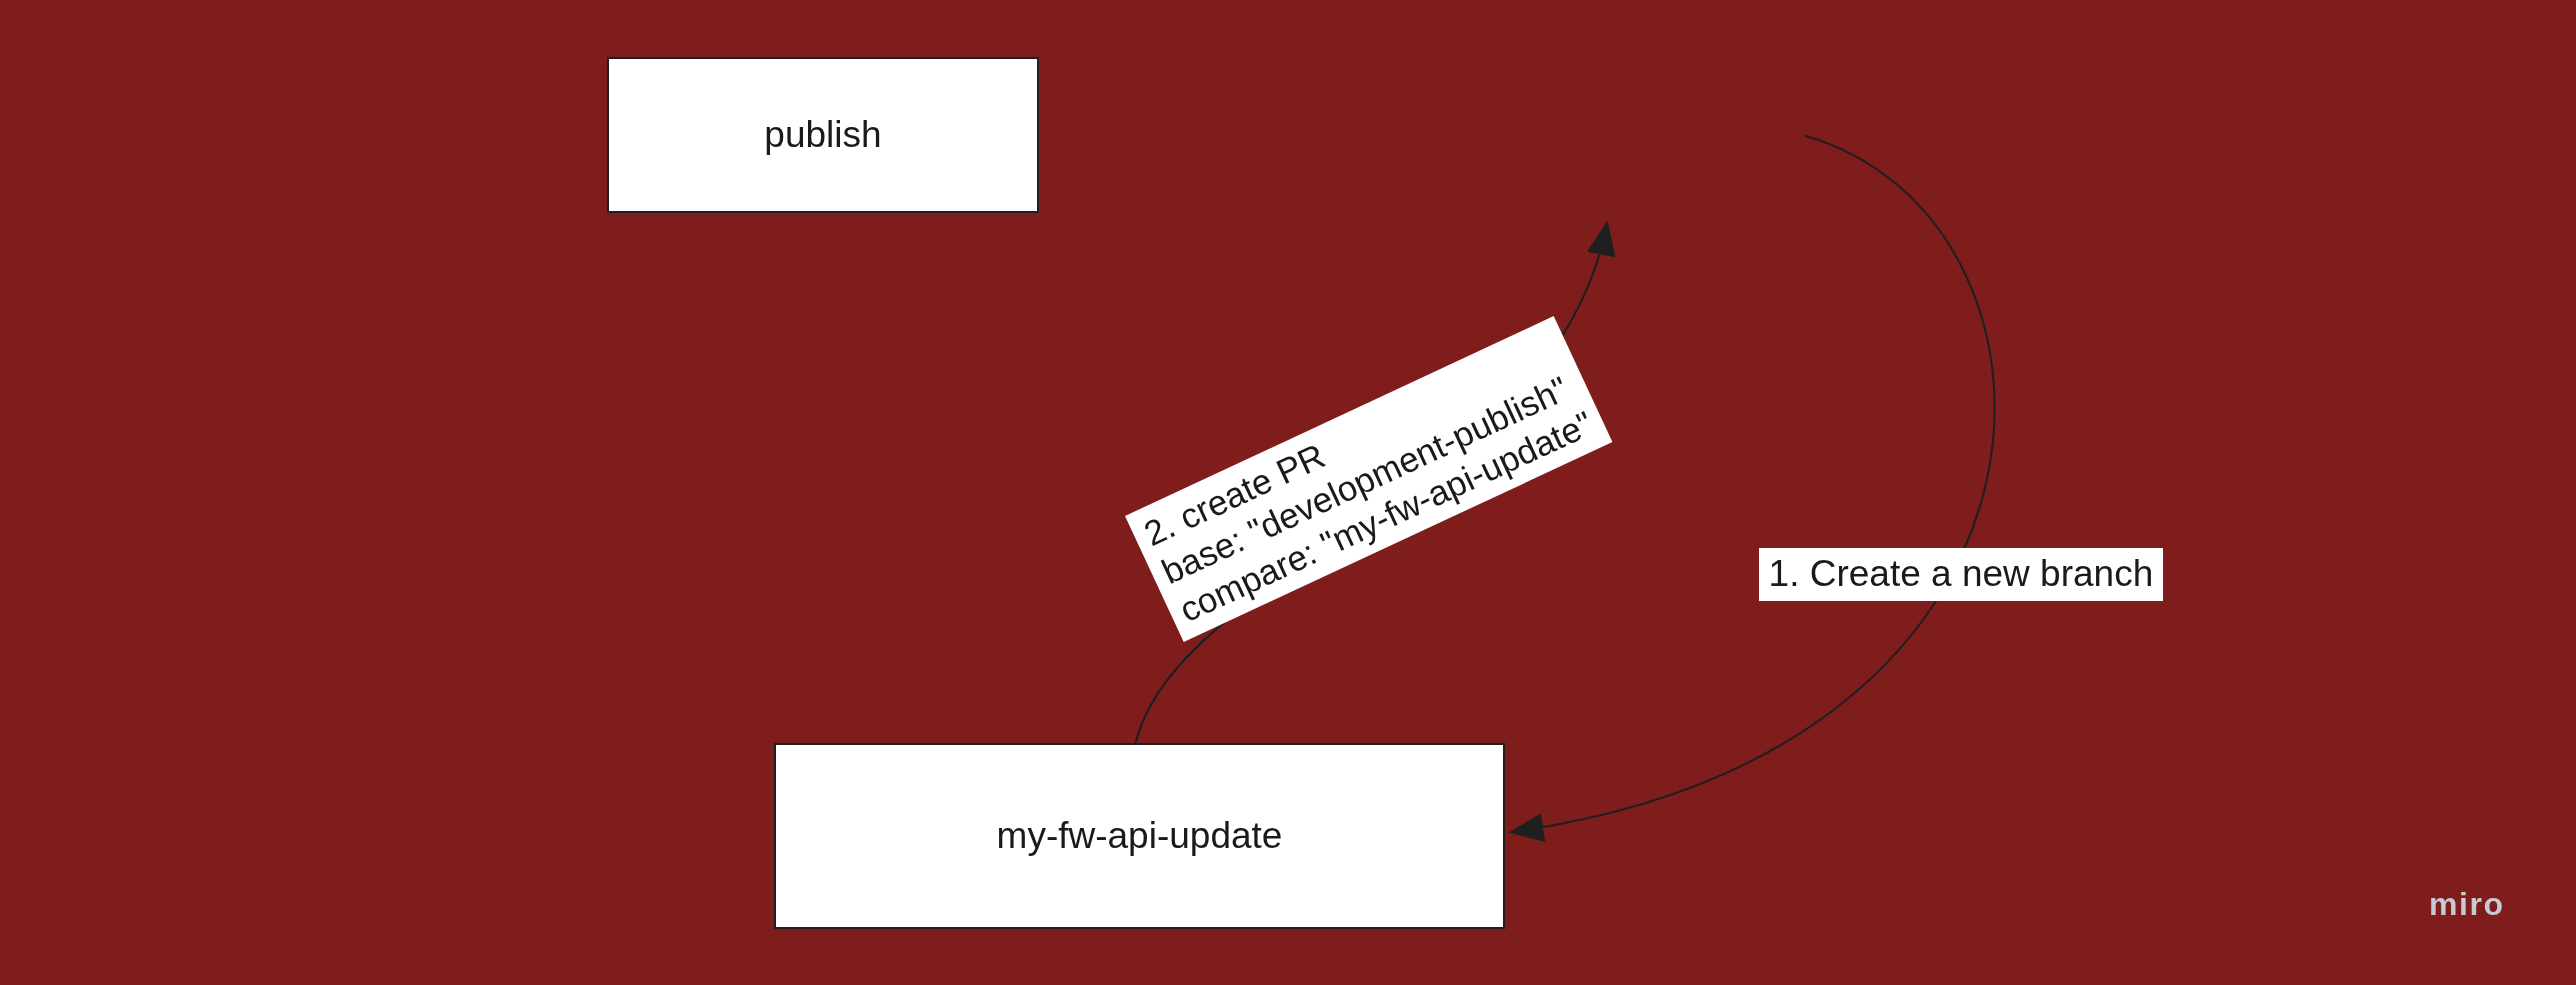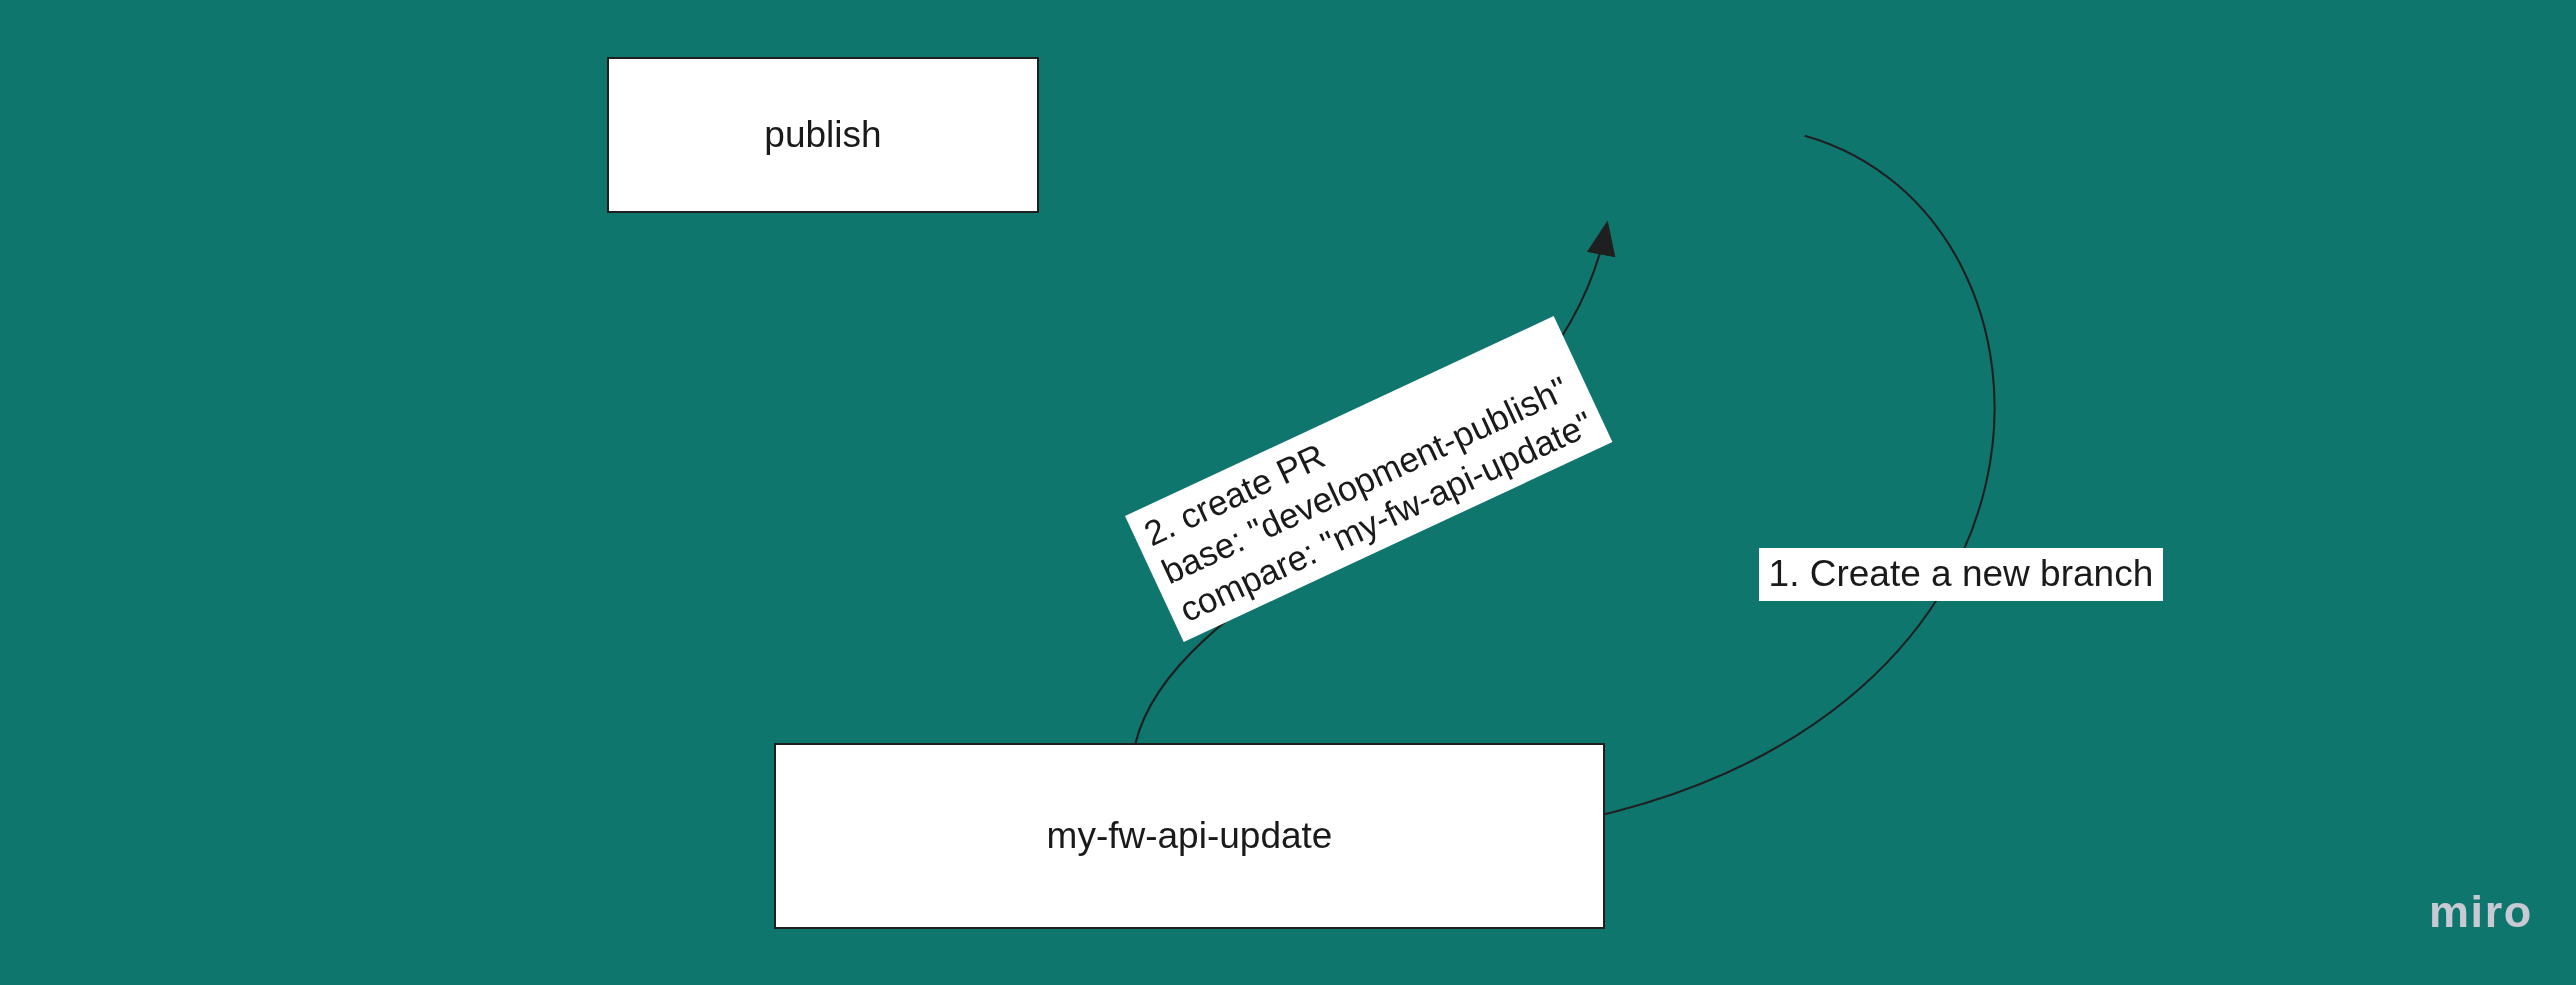--- a/index.html
+++ b/index.html
@@ -8,21 +8,21 @@
     width: 2576px;
     height: 986px;
     background: #ffffff;
     overflow: hidden;
     font-family: "Liberation Sans", "DejaVu Sans", sans-serif;
   }
   .board {
     position: relative;
     width: 2576px;
     height: 986px;
-    background: #0f766e;
+    background: #7f1d1d;
   }
   .connector-layer {
     position: absolute;
     left: 0; top: 0;
     width: 2576px;
     height: 986px;
   }
   .shape-node {
     position: absolute;
     box-sizing: border-box;
@@ -32,21 +32,21 @@
     flex-direction: column;
     align-items: center;
     justify-content: center;
     text-align: center;
     color: #1a1a1a;
     font-size: 37px;
     line-height: 1.26;
   }
   .node-publish            { left: 607px;  top: 57px;  width: 432px; height: 156px; }
   .node-development-publish{ left: 1411px; top: 57px;  width: 394px; height: 156px; }
-  .node-my-fw-api-update   { left: 774px;  top: 743px; width: 831px; height: 186px; justify-content: center; }
+  .node-my-fw-api-update   { left: 774px;  top: 743px; width: 731px; height: 186px; justify-content: center; }
 
   .connector-label {
     position: absolute;
     background: #ffffff;
     color: #1a1a1a;
     font-size: 37px;
     white-space: nowrap;
     text-align: right;
   }
   .label-create-branch {
@@ -62,21 +62,21 @@
     font-size: 35px;
     line-height: 42px;
     transform: rotate(-25deg);
     transform-origin: 0 0;
     text-align: left;
   }
   .watermark {
     position: absolute;
     left: 2429px;
     top: 886px;
-    font-size: 45px;
+    font-size: 32px;
     font-weight: 700;
     letter-spacing: 1.6px;
     color: #c7c9d3;
     user-select: none;
   }
 </style>
 </head>
 <body>
 
 <div class="board">

